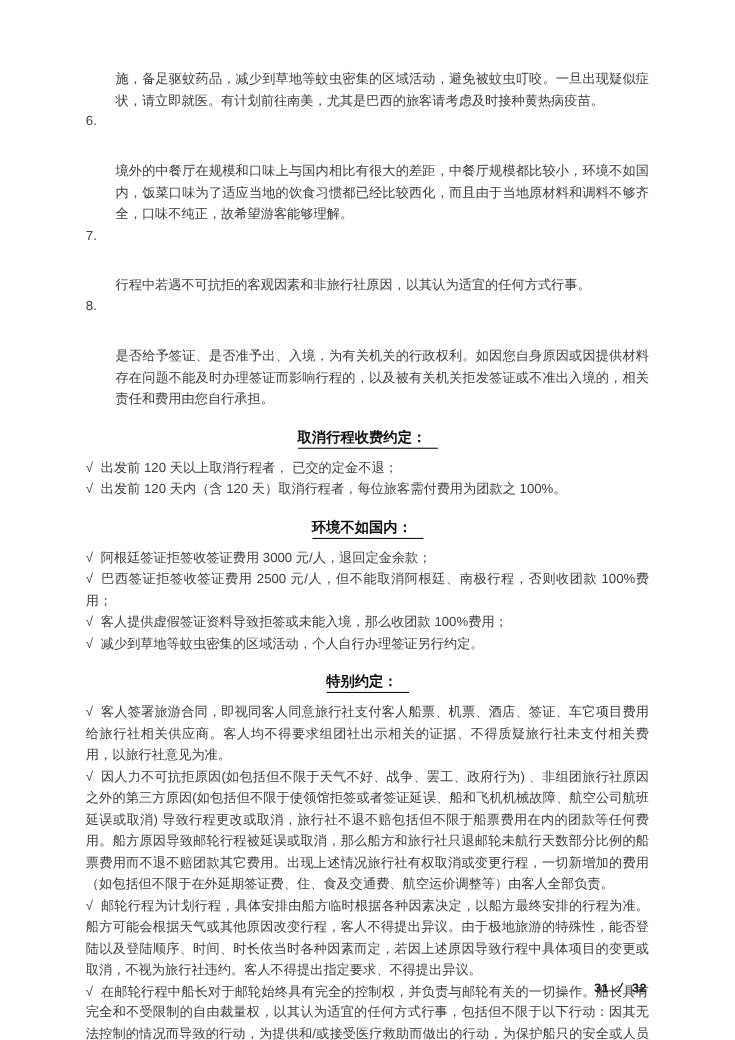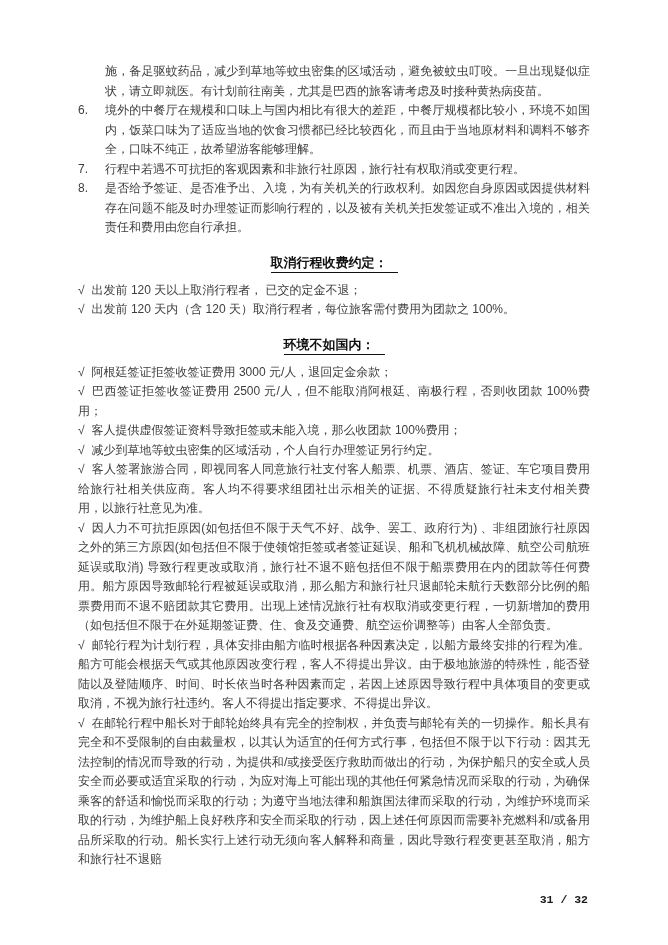--- a/index.html
+++ b/index.html
@@ -37,20 +37,21 @@
     display: flex;
     align-items: flex-start;
   }
   .num-item .num {
     flex: 0 0 27px;
     width: 27px;
   }
   .num-item .num-text {
     flex: 1 1 auto;
     text-align: justify;
+    margin-top: 45px;
   }
   .section-heading {
     margin: 12px 0 8px 0;
     text-align: center;
   }
   .section-heading span {
     display: inline-block;
     font-size: 13px;
     font-weight: bold;
     color: #111111;
@@ -79,21 +80,21 @@
 
   <p class="body-text intro">施，备足驱蚊药品，减少到草地等蚊虫密集的区域活动，避免被蚊虫叮咬。一旦出现疑似症状，请立即就医。有计划前往南美，尤其是巴西的旅客请考虑及时接种黄热病疫苗。</p>
 
   <div class="body-text num-item">
     <span class="num">6.</span>
     <span class="num-text">境外的中餐厅在规模和口味上与国内相比有很大的差距，中餐厅规模都比较小，环境不如国内，饭菜口味为了适应当地的饮食习惯都已经比较西化，而且由于当地原材料和调料不够齐全，口味不纯正，故希望游客能够理解。</span>
   </div>
 
   <div class="body-text num-item">
     <span class="num">7.</span>
-    <span class="num-text">行程中若遇不可抗拒的客观因素和非旅行社原因，旅行社有权取消或变更行程。</span>
+    <span class="num-text">行程中若遇不可抗拒的客观因素和非旅行社原因，以其认为适宜的任何方式行事。</span>
   </div>
 
   <div class="body-text num-item">
     <span class="num">8.</span>
     <span class="num-text">是否给予签证、是否准予出、入境，为有关机关的行政权利。如因您自身原因或因提供材料存在问题不能及时办理签证而影响行程的，以及被有关机关拒发签证或不准出入境的，相关责任和费用由您自行承担。</span>
   </div>
 
   <div class="section">
     <h3 class="section-heading">
       <span>取消行程收费约定：</span>
@@ -118,20 +119,23 @@
     </p>
     <p class="body-text bullet">
       <span class="mark">√</span><span>客人提供虚假签证资料导致拒签或未能入境，那么收团款 100%费用；</span>
     </p>
     <p class="body-text bullet">
       <span class="mark">√</span><span>减少到草地等蚊虫密集的区域活动，个人自行办理签证另行约定。</span>
     </p>
   </div>
 
   <div class="section">
+    <h3 class="section-heading">
+      <span>特别约定：</span>
+    </h3>
     <p class="body-text bullet">
       <span class="mark">√</span><span>客人签署旅游合同，即视同客人同意旅行社支付客人船票、机票、酒店、签证、车它项目费用给旅行社相关供应商。客人均不得要求组团社出示相关的证据、不得质疑旅行社未支付相关费用，以旅行社意见为准。</span>
     </p>
     <p class="body-text bullet">
       <span class="mark">√</span><span>因人力不可抗拒原因(如包括但不限于天气不好、战争、罢工、政府行为) 、非组团旅行社原因之外的第三方原因(如包括但不限于使领馆拒签或者签证延误、船和飞机机械故障、航空公司航班延误或取消) 导致行程更改或取消，旅行社不退不赔包括但不限于船票费用在内的团款等任何费用。船方原因导致邮轮行程被延误或取消，那么船方和旅行社只退邮轮未航行天数部分比例的船票费用而不退不赔团款其它费用。出现上述情况旅行社有权取消或变更行程，一切新增加的费用（如包括但不限于在外延期签证费、住、食及交通费、航空运价调整等）由客人全部负责。</span>
     </p>
     <p class="body-text bullet">
       <span class="mark">√</span><span>邮轮行程为计划行程，具体安排由船方临时根据各种因素决定，以船方最终安排的行程为准。船方可能会根据天气或其他原因改变行程，客人不得提出异议。由于极地旅游的特殊性，能否登陆以及登陆顺序、时间、时长依当时各种因素而定，若因上述原因导致行程中具体项目的变更或取消，不视为旅行社违约。客人不得提出指定要求、不得提出异议。</span>
     </p>
     <p class="body-text bullet">

